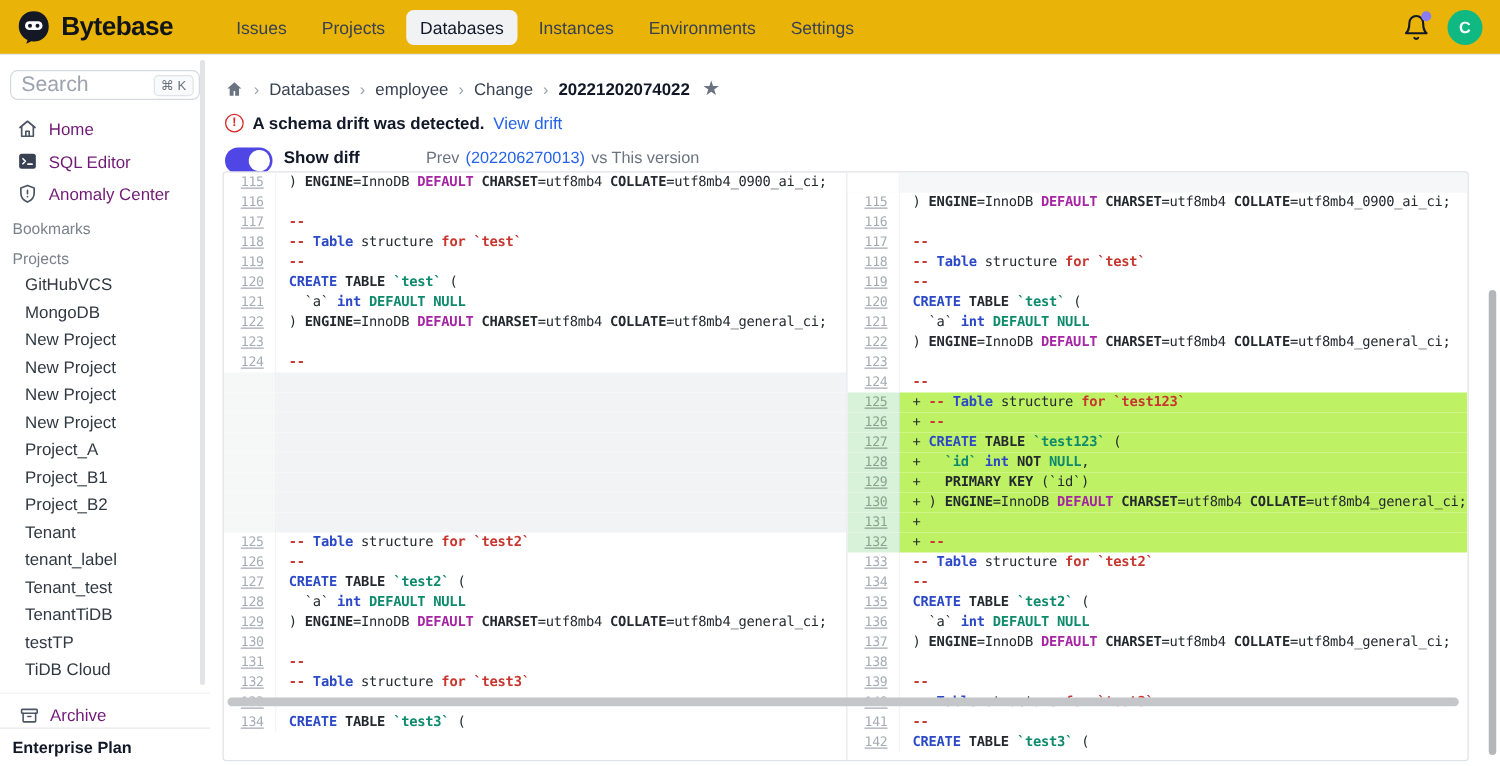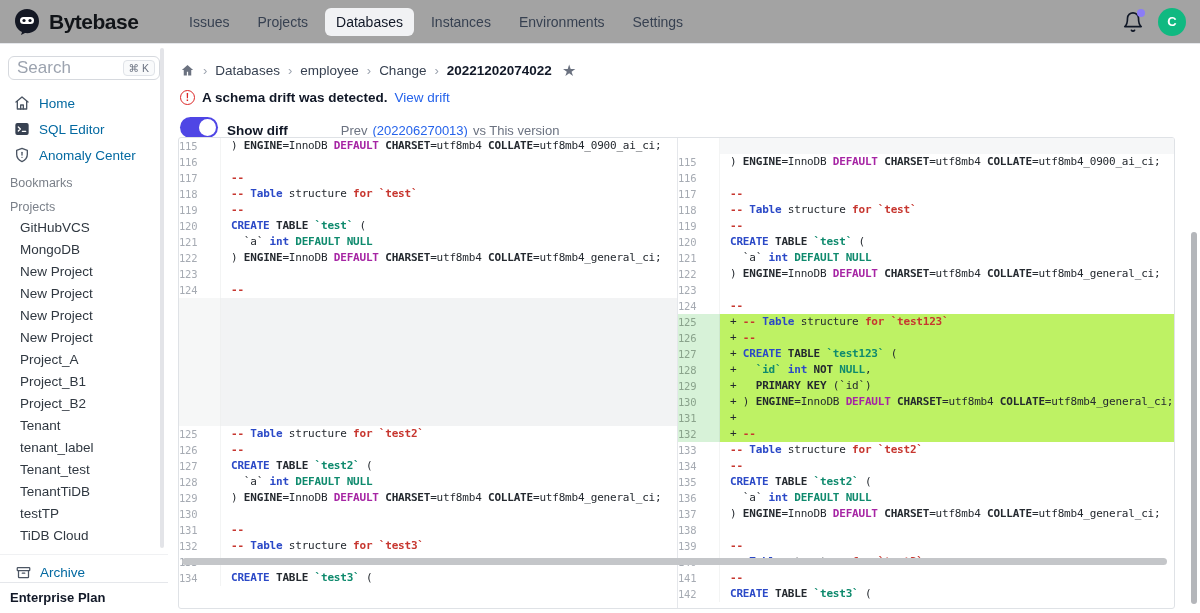--- a/index.html
+++ b/index.html
@@ -1,76 +1,76 @@
 <!DOCTYPE html>
 <html><head>
 <meta charset="utf-8">
 <style>
   * { margin:0; padding:0; box-sizing:border-box; }
   html,body { width:1200px; height:613px; overflow:hidden; background:#fff;
     font-family:"Liberation Sans", sans-serif; color:#1f2937; }
 
   
-  .navbar { position:absolute; left:0; top:0; width:1200px; height:44px; background:#a3a3a3;
+  .navbar { position:absolute; left:0; top:0; width:1200px; height:44px; background:#eab308;
     border-bottom:1px solid #e5e7eb; display:flex; align-items:center; z-index:5; }
   .brand { display:flex; align-items:center; gap:7px; padding-left:12px; width:168px; }
   .brand-title { font-size:21px; font-weight:bold; color:#111418; letter-spacing:-0.5px; }
   .nav-links { display:flex; align-items:center; gap:6px; margin-left:10px; }
   .nav-link { font-size:14px; color:#374151; padding:6px 11px; border-radius:6px; cursor:pointer; }
   .nav-link.active { background:#f1f2f4; color:#111827; }
   .nav-right { margin-left:auto; display:flex; align-items:center; gap:14px; padding-right:14px; }
   .bell-wrap { position:relative; width:22px; height:22px; }
   .bell-dot { position:absolute; right:-1px; top:-2px; width:8px; height:8px; border-radius:50%; background:#8b7cf6; }
   .avatar { width:28px; height:28px; border-radius:50%; background:#10b981; color:#fff; font-size:13px;
     font-weight:bold; display:flex; align-items:center; justify-content:center; }
 
   
   .sidebar { position:absolute; left:0; top:44px; width:168px; height:569px; background:#fff; }
   .search-box { position:relative; margin:12px 8px 10px 8px; height:24px; border:1px solid #d6d9de;
     border-radius:6px; display:flex; align-items:center; padding:0 4px 0 8px; background:#fff; cursor:text; }
   .search-ph { font-size:17px; color:#9ca3af; flex:1; }
   .kbd { font-size:10.5px; color:#6b7280; border:1px solid #e0e3e8; background:#f9fafb; border-radius:4px;
     padding:1px 5px; white-space:nowrap; }
   .side-item { display:flex; align-items:center; gap:9px; padding:5px 8px 5px 14px; font-size:13.5px;
-    color:#0369a1; cursor:pointer; height:26px; }
+    color:#701a75; cursor:pointer; height:26px; }
   .sec-label { font-size:12.5px; color:#7b818a; padding:8px 8px 2px 10px; }
   .proj-item { font-size:13.5px; color:#303841; padding:4px 8px 4px 20px; height:22px; cursor:pointer;
     white-space:nowrap; }
   .side-divider { border-top:1px solid #f0f1f3; margin:6px 0 4px 0; }
   .plan-bar { position:absolute; left:0; bottom:0; width:168px; border-top:1px solid #e5e7eb;
     padding:7px 0 8px 10px; font-size:13px; font-weight:bold; color:#111827; background:#fff; }
   .side-scroll { position:absolute; right:4px; top:4px; width:4px; height:500px; border-radius:2px; background:#e3e4e8; }
 
   
   .main { position:absolute; left:168px; top:44px; width:1032px; height:569px; background:#fff; }
   .crumb-row { display:flex; align-items:center; gap:8px; padding:17px 0 0 12px; font-size:13.5px; }
   .crumb-sep { color:#9ca3af; font-size:13px; }
   .crumb-item { color:#374151; cursor:pointer; }
   .crumb-item.last { color:#111827; font-weight:bold; }
   .star { color:#6b7280; font-size:16px; margin-left:2px; cursor:pointer; }
   .drift-row { display:flex; align-items:center; gap:7px; padding:10px 0 0 12px; font-size:13.5px; }
   .drift-icon { width:15px; height:15px; border:1.6px solid #dc2626; border-radius:50%; color:#dc2626;
     font-size:10px; font-weight:bold; display:flex; align-items:center; justify-content:center; }
   .drift-msg { color:#111827; font-weight:bold; }
   .link { color:#2563eb; cursor:pointer; }
-  .toggle-row { display:flex; align-items:flex-end; gap:9px; padding:12px 0 0 12px; font-size:13px; }
+  .toggle-row { display:flex; align-items:flex-start; gap:9px; padding:12px 0 0 12px; font-size:13px; }
   .toggle { position:relative; width:38px; height:21px; border-radius:11px; background:#4f46e5; cursor:pointer; }
   .toggle-knob { position:absolute; right:2px; top:2px; width:17px; height:17px; border-radius:50%; background:#fff; }
   .toggle-label { font-size:13.5px; font-weight:bold; color:#111827; }
   .muted { color:#6b7280;margin-left:44px; }
 
   
   .diff-panel { position:absolute; left:10px; top:93px; width:997px; height:472px;
     border:1px solid #dfe2e6; border-radius:3px; background:#fff; overflow:hidden; display:flex; }
   .diff-col { width:498px; height:100%; overflow:hidden; }
   .diff-col.right { border-left:1px solid #e5e7eb; width:497px; }
   .diff-row { display:flex; height:16px; line-height:16px;
     font-family:"DejaVu Sans Mono", monospace; font-size:11px; letter-spacing:-0.2px; white-space:pre; }
-  .gut { width:42px; flex:0 0 42px; text-align:left; padding-right:9px; color:#a6abb3;
-    border-right:1px solid rgba(27,31,35,0.05); font-size:10.5px; }
+  .gut { width:42px; flex:0 0 42px; text-align:right; padding-right:9px; color:#a6abb3;
+    border-right:1px solid rgba(27,31,35,0.05); font-size:10.5px;text-decoration:underline; }
   .code { flex:1; padding-left:10px; overflow:hidden; color:#24292f; }
   .row-hunk .code { background:#f6f7f8; color:#9aa0a8; }
   .row-hunk-full { background:#f6f7f8; }
   .row-hunk-full .gut { background:#fff; }
   .row-gap .code { background:#f2f3f4; }
   .row-gap .gut { background:#f6f7f7; border-right:1px solid rgba(27,31,35,0.03); }
   .row-add .code { background:#bef264; }
   .row-add .gut { background:#d7f2d8; color:#8aa38c; }
   .s-p { color:#24292f; }
   .s-k { color:#24292f; font-weight:bold; }

